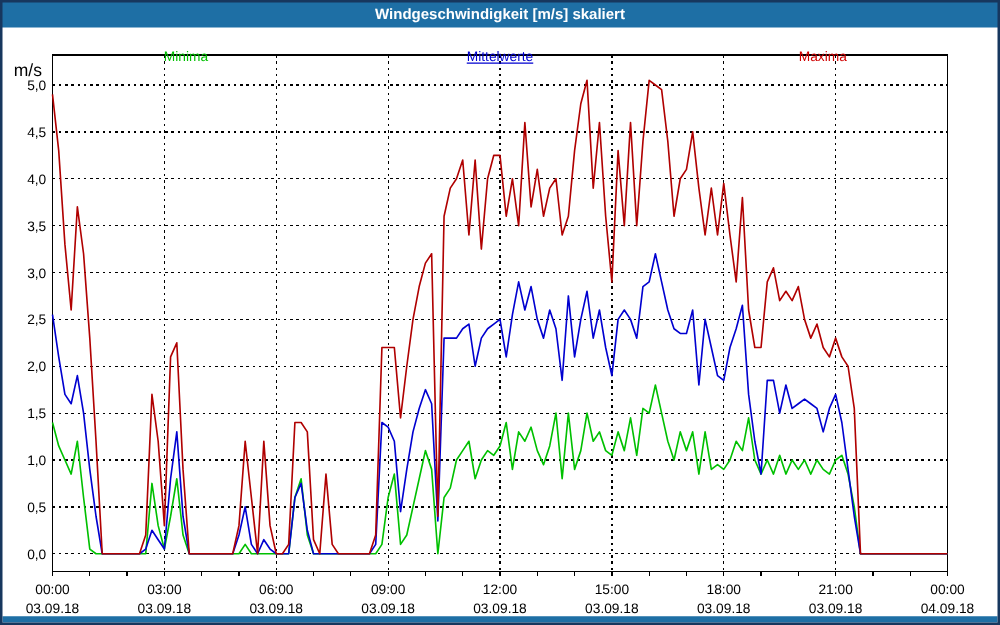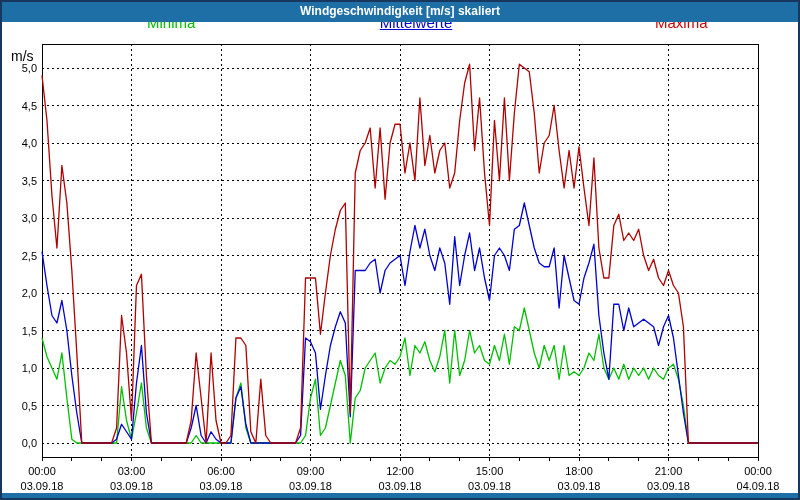--- a/index.html
+++ b/index.html
@@ -2,21 +2,21 @@
 <html><head>
 <meta charset="utf-8">
 <style>
   html,body{margin:0;padding:0;background:#fff;}
   body{width:800px;height:500px;font-family:"Liberation Sans",sans-serif;}
   .window{position:relative;width:800px;height:500px;background:#ffffff;overflow:hidden;}
   .frame{position:absolute;inset:0;border:2px solid #17375e;pointer-events:none;z-index:9;}
   .titlebar{position:absolute;top:0;left:0;right:0;height:22px;background:#1e6fa5;z-index:5;
             color:#ffffff;font-size:12px;font-weight:bold;text-align:center;line-height:22px;}
   .bottombar{position:absolute;left:2px;right:2px;bottom:2px;height:5px;background:#1e6fa5;z-index:5;}
-  .legend-item{position:absolute;top:14px;font-size:15px;z-index:4;white-space:nowrap;margin-left:16px;}
+  .legend-item{position:absolute;top:40px;font-size:11px;z-index:4;white-space:nowrap;}
   .legend-minima{left:131px;}
   .legend-mittelwerte{left:400px;transform:translateX(-50%);}
   .legend-maxima{left:639px;}
   .unit-label{position:absolute;left:11px;top:48px;font-size:14px;color:#000;z-index:4;}
   svg.plot{position:absolute;left:0;top:0;z-index:3;}
 </style>
 </head>
 <body>
 
 <div class="window">

